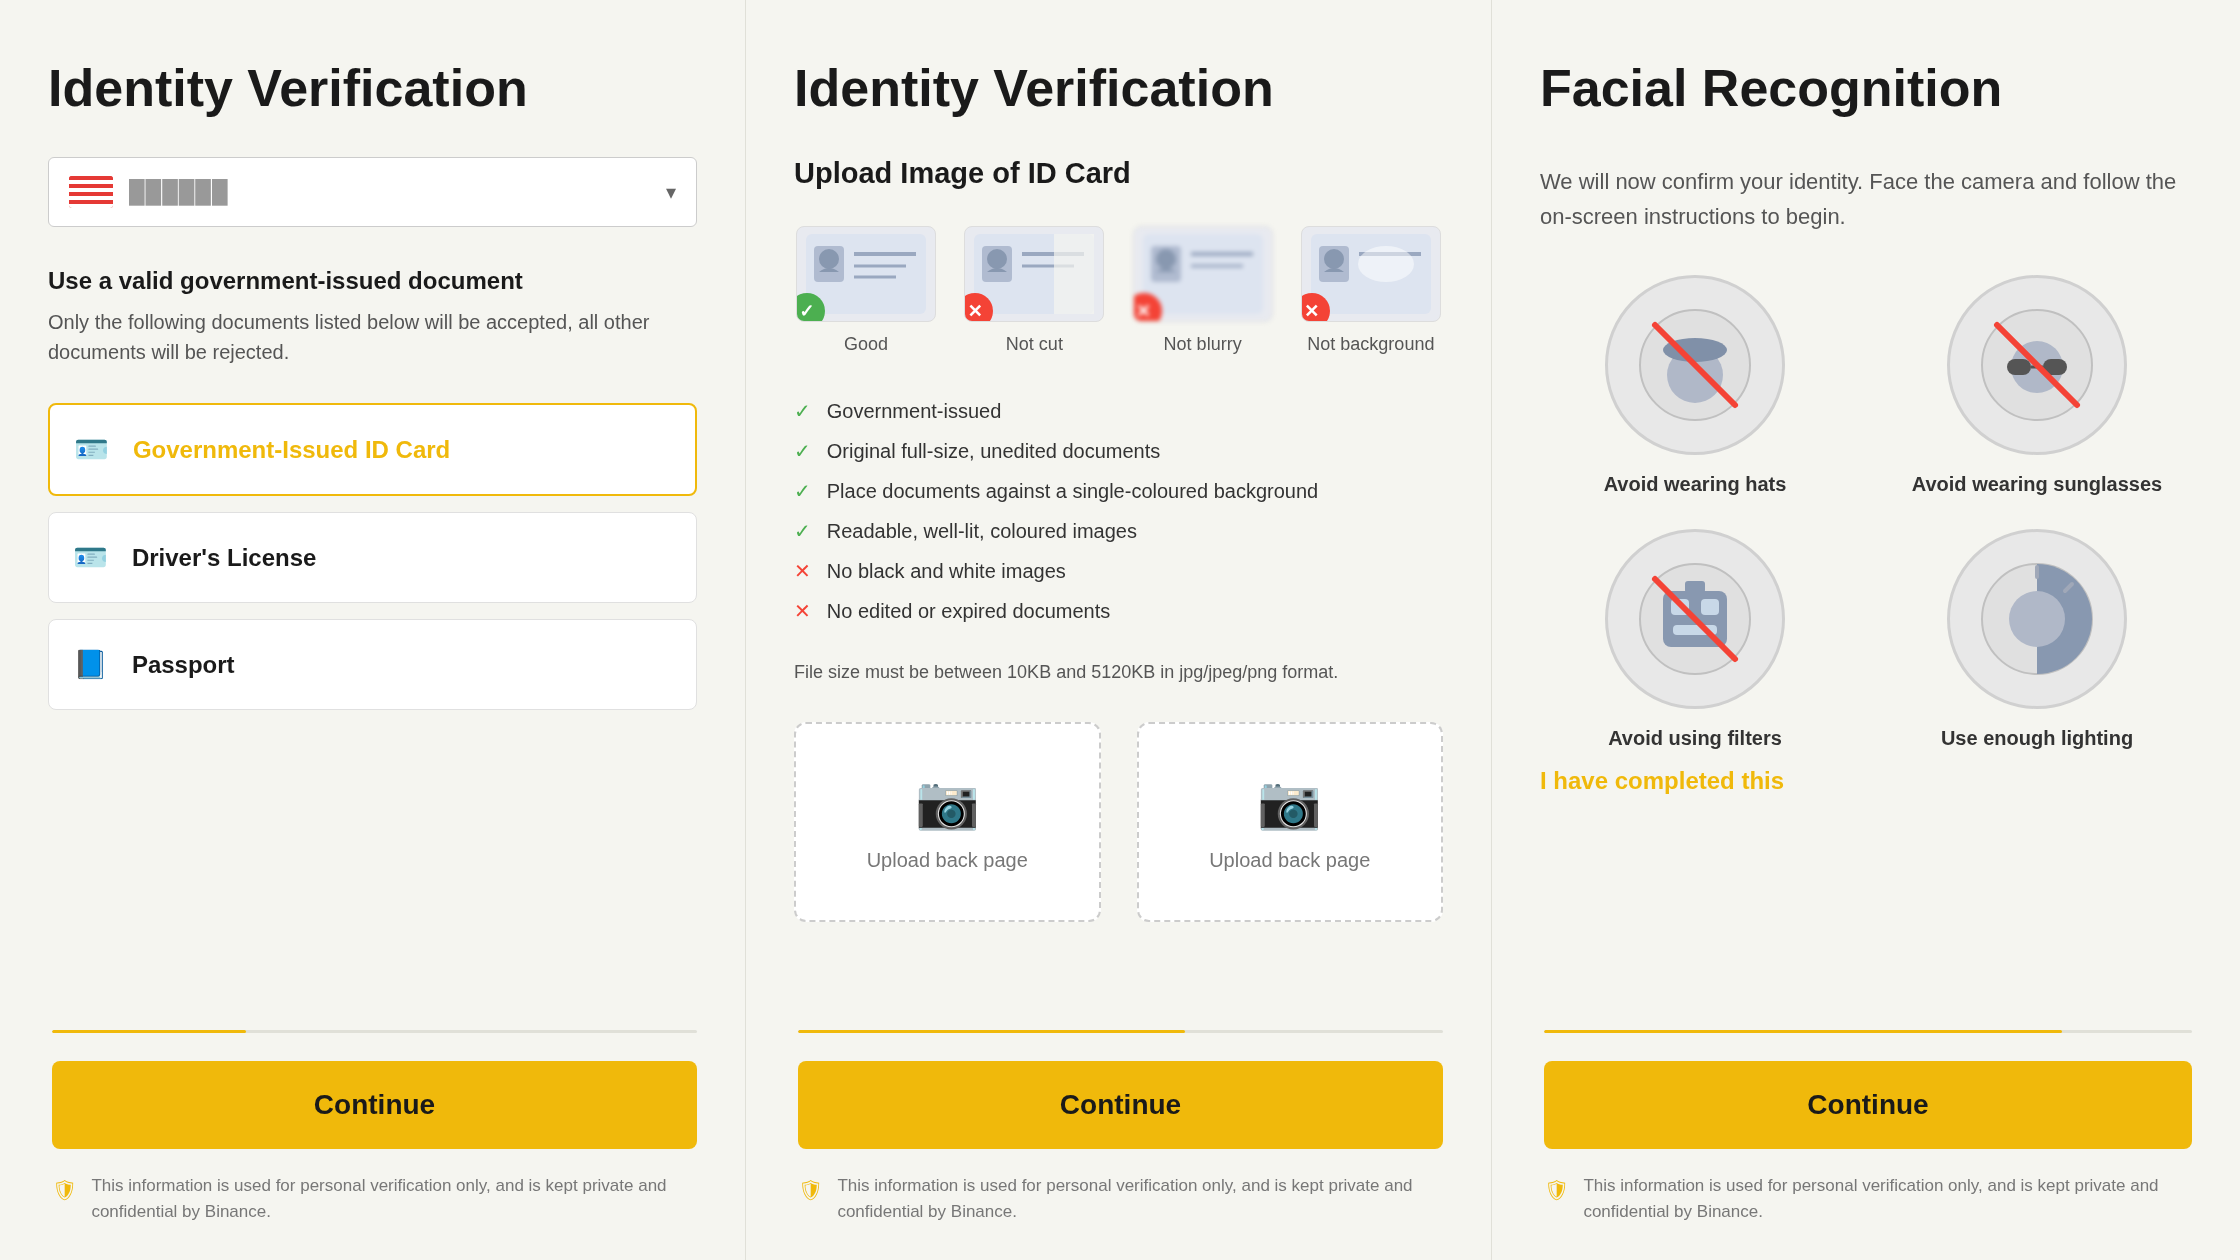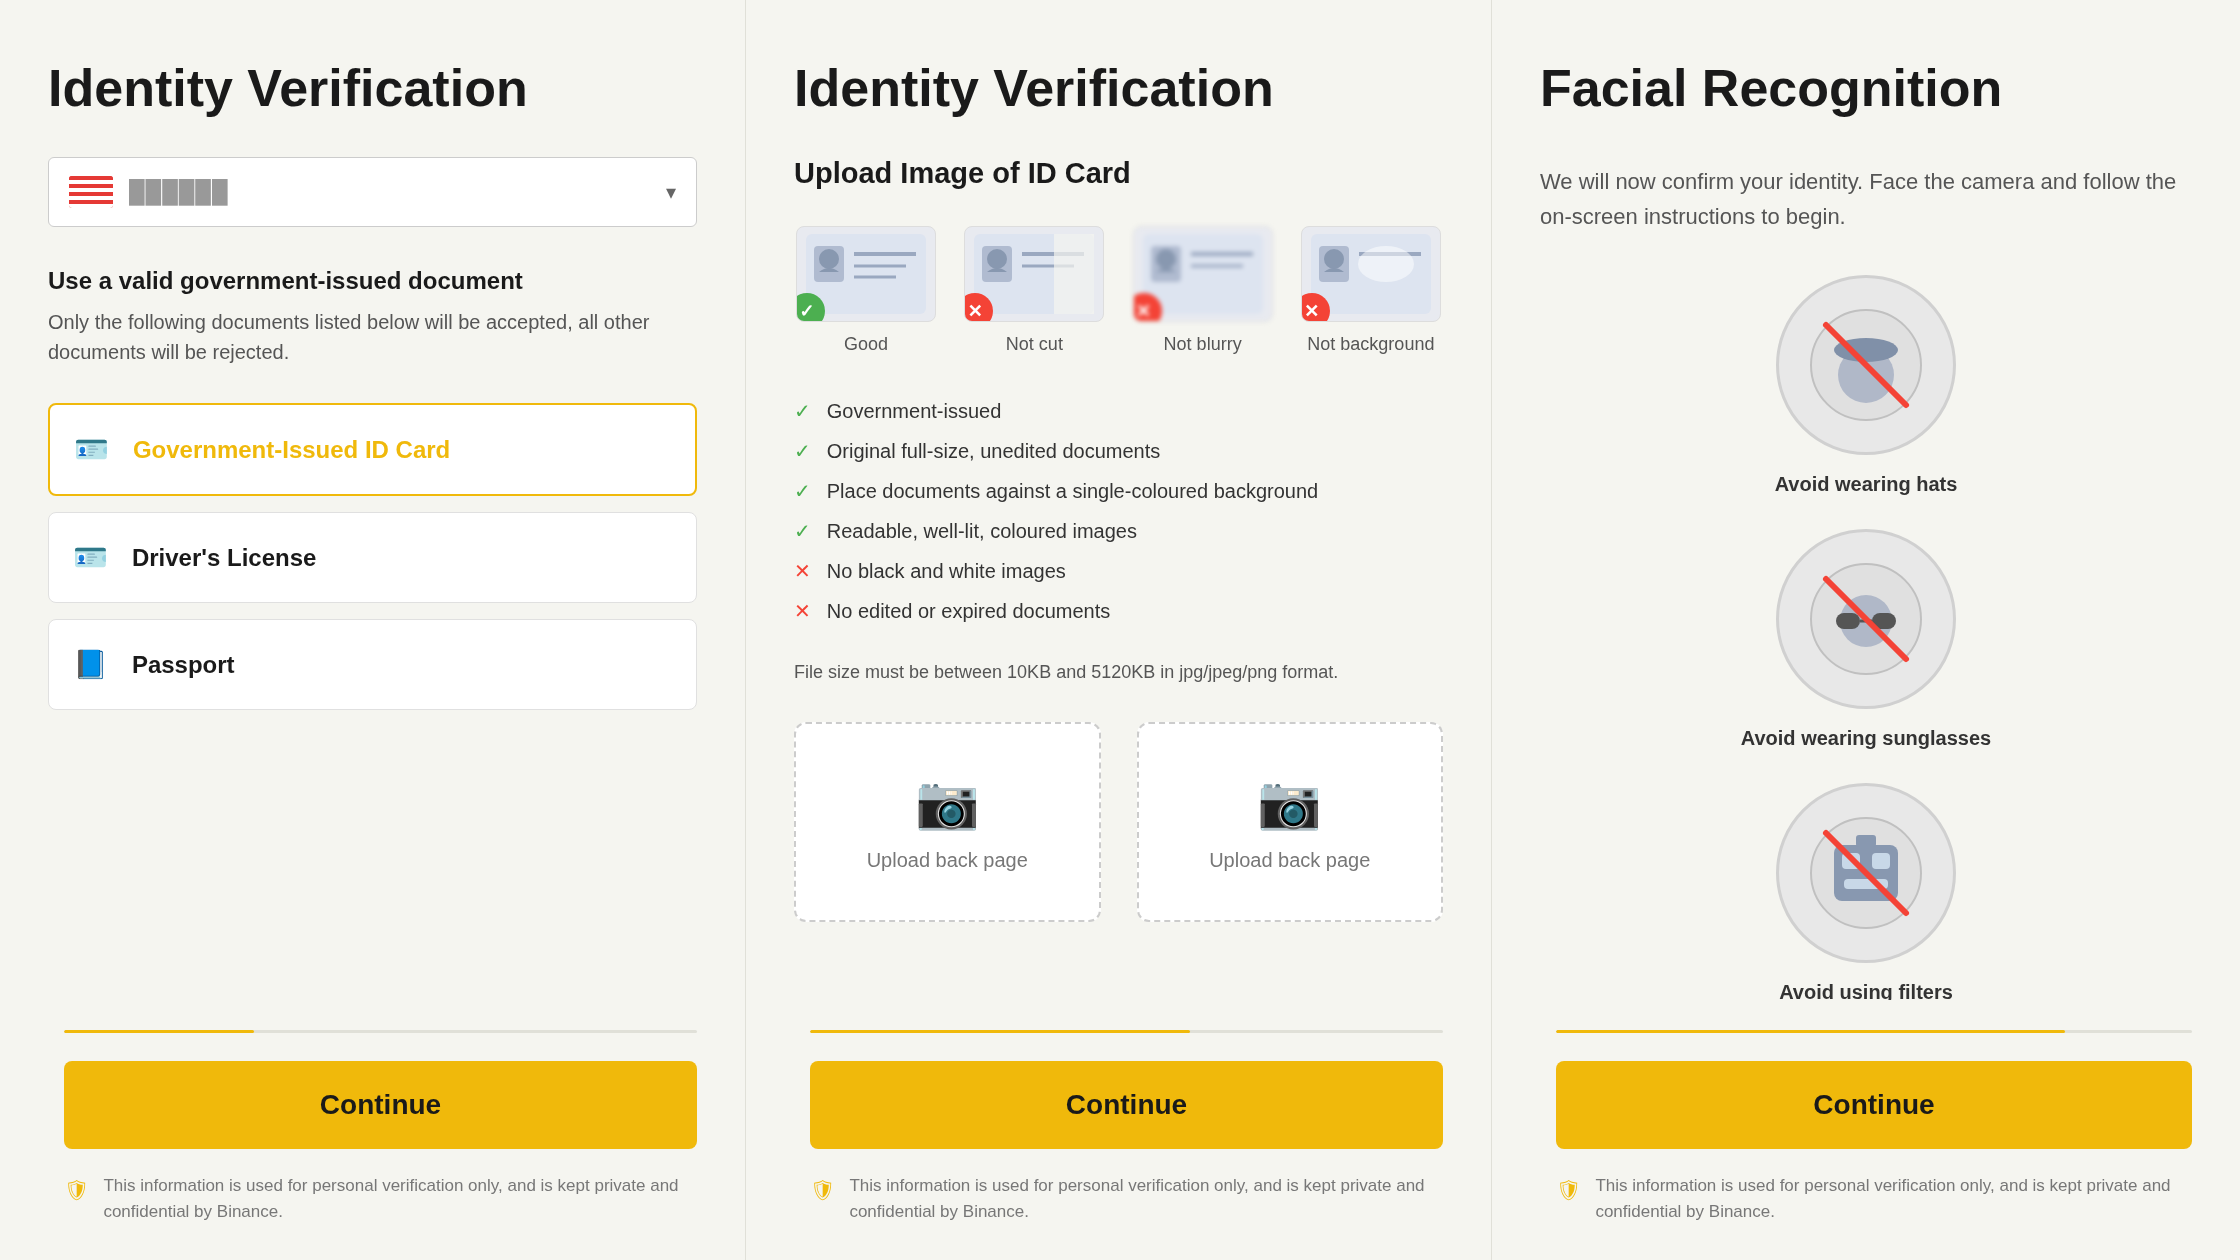--- a/index.html
+++ b/index.html
@@ -115,21 +115,21 @@
     .doc-option.unselected .doc-icon { color: #888; }
     .doc-label {
       font-size: 24px;
       font-weight: 600;
       color: #f0b90b;
     }
     .doc-option.unselected .doc-label { color: #1a1a1a; }
 
     .bottom-bar {
       position: absolute;
-      bottom: 0; left: 16px; right: 0;
+      bottom: 0; left: 4px; right: 0;
       padding: 30px 48px 36px;
       background: #f5f5f0;
     }
     .progress-line {
       height: 3px;
       background: #e0e0d8;
       margin-bottom: 28px;
       border-radius: 2px;
       overflow: hidden;
     }
@@ -274,21 +274,21 @@
     }
     .facial-desc {
       font-size: 22px;
       color: #555;
       line-height: 1.6;
       margin-bottom: 40px;
       margin-top: 47px;
     }
     .facial-tips {
       display: grid;
-      grid-template-columns: 1fr;
+      grid-template-columns: 1fr 1fr;
       gap: 32px;
       margin-bottom: 16px;
     }
     .facial-tip {
       text-align: center;
     }
     .tip-circle {
       width: 180px;
       height: 180px;
       border-radius: 50%;

